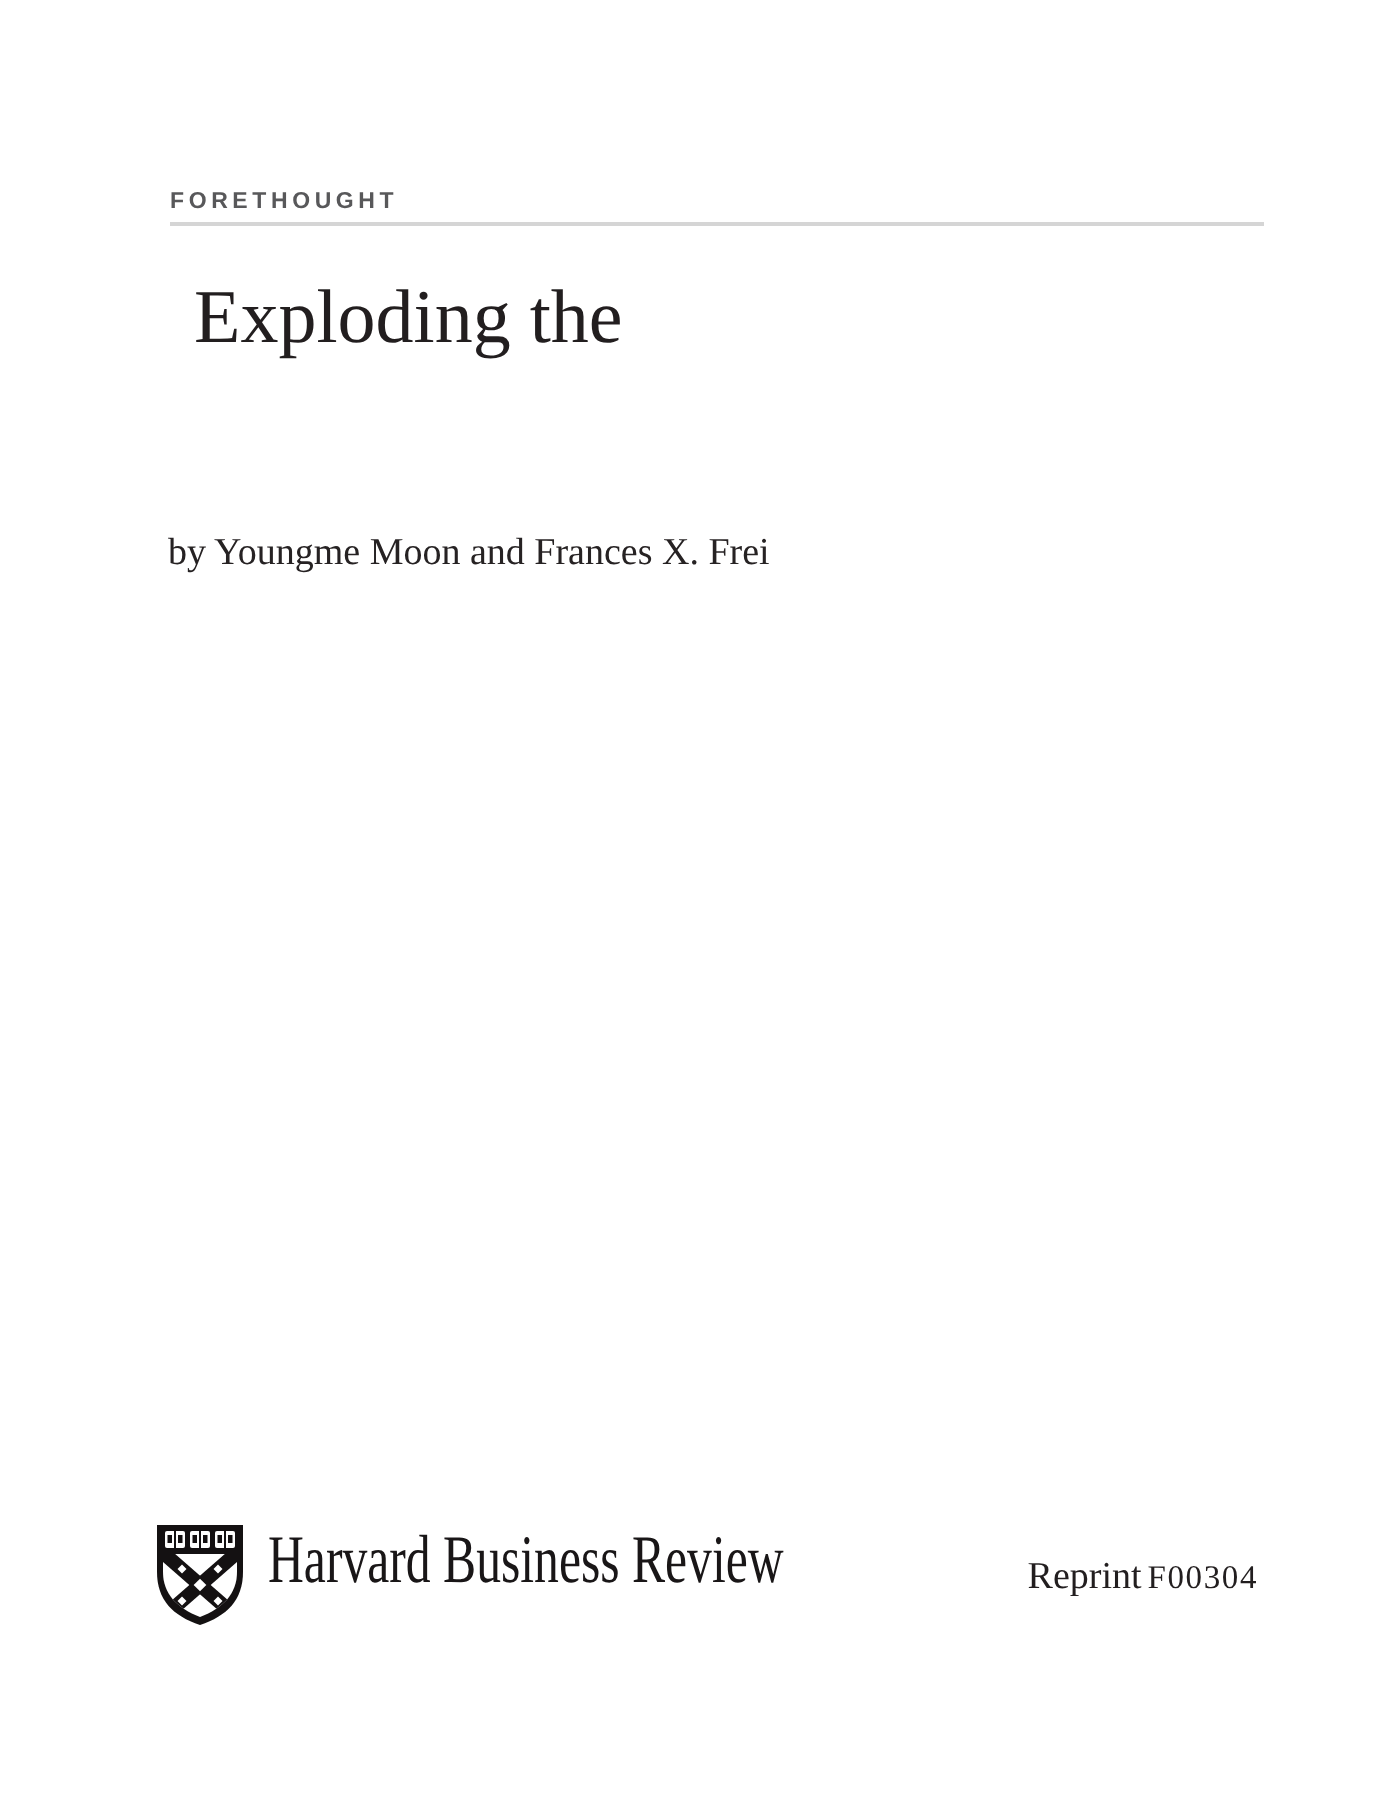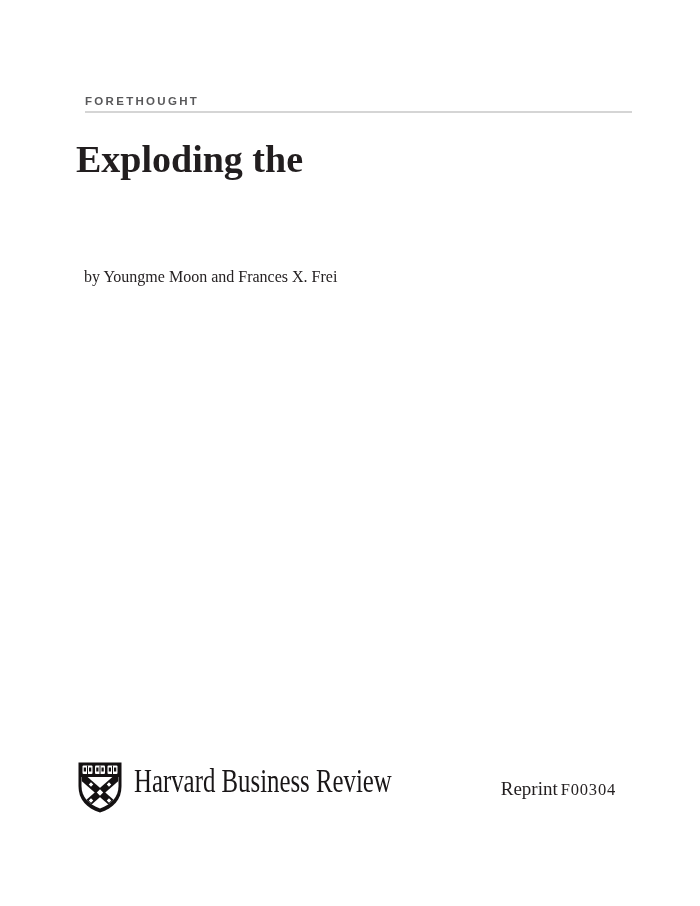--- a/index.html
+++ b/index.html
@@ -30,34 +30,34 @@
   .header-rule {
     position: absolute;
     left: 85px;
     top: 111px;
     width: 547px;
     height: 2px;
     background: #d5d5d5;
   }
   .title {
     position: absolute;
-    left: 76px;
+    left: 97px;
     top: 136px;
     margin: 0;
-    font-weight: 700;
+    font-weight: 400;
     font-size: 38px;
     line-height: 47px;
     color: #221e1f;
   }
   .title span { display: block; }
   .byline {
     position: absolute;
     left: 84px;
     top: 266px;
-    font-size: 16px;
+    font-size: 19px;
     line-height: 22px;
     color: #262223;
     white-space: nowrap;
   }
   .shield {
     position: absolute;
     left: 77px;
     top: 761px;
   }
   .logotype {
@@ -66,21 +66,21 @@
     top: 764px;
     font-size: 34px;
     line-height: 34px;
     color: #191617;
     white-space: nowrap;
     transform: scaleX(0.73);
     transform-origin: left top;
   }
   .reprint {
     position: absolute;
-    right: 84px;
+    right: 71px;
     top: 778px;
     font-size: 19px;
     line-height: 22px;
     color: #221e1f;
     white-space: nowrap;
   }
   .reprint .code {
     font-size: 16.5px;
     letter-spacing: 0.8px;
     margin-left: 3px;

